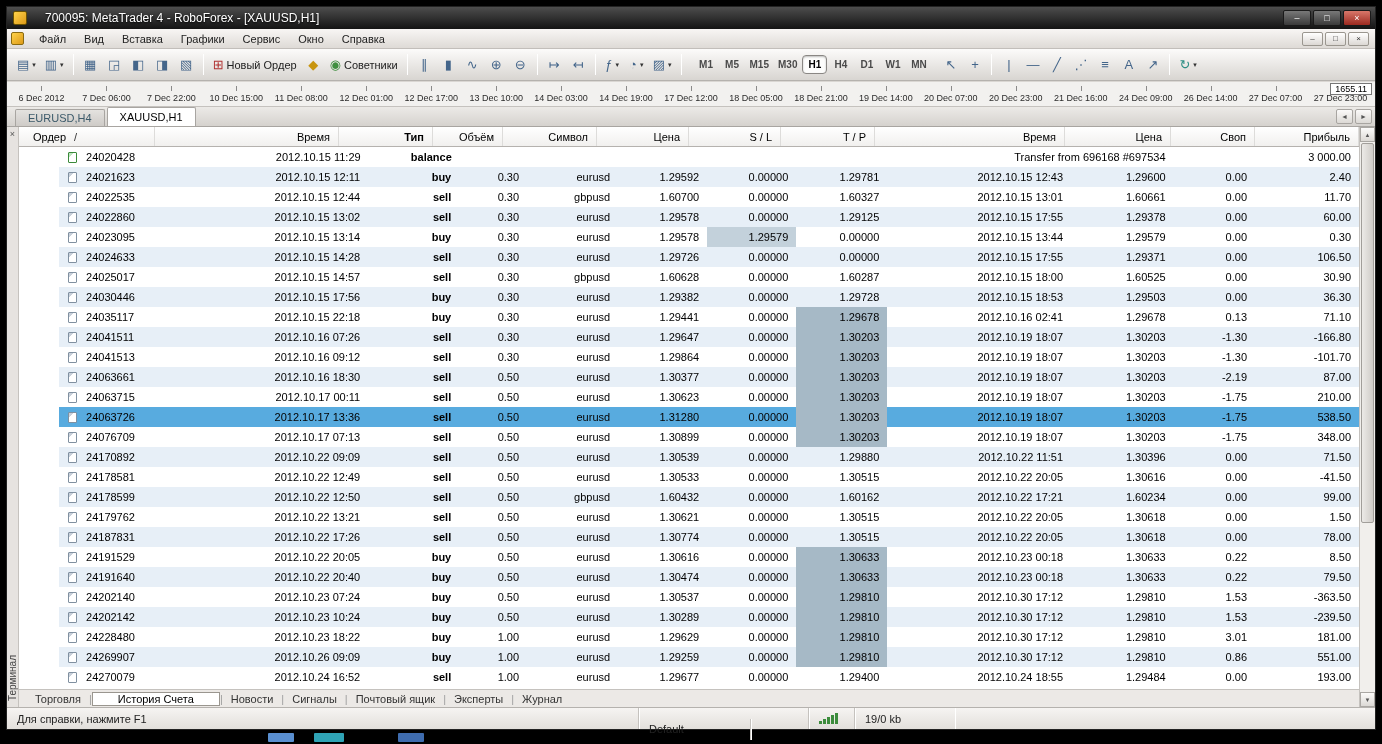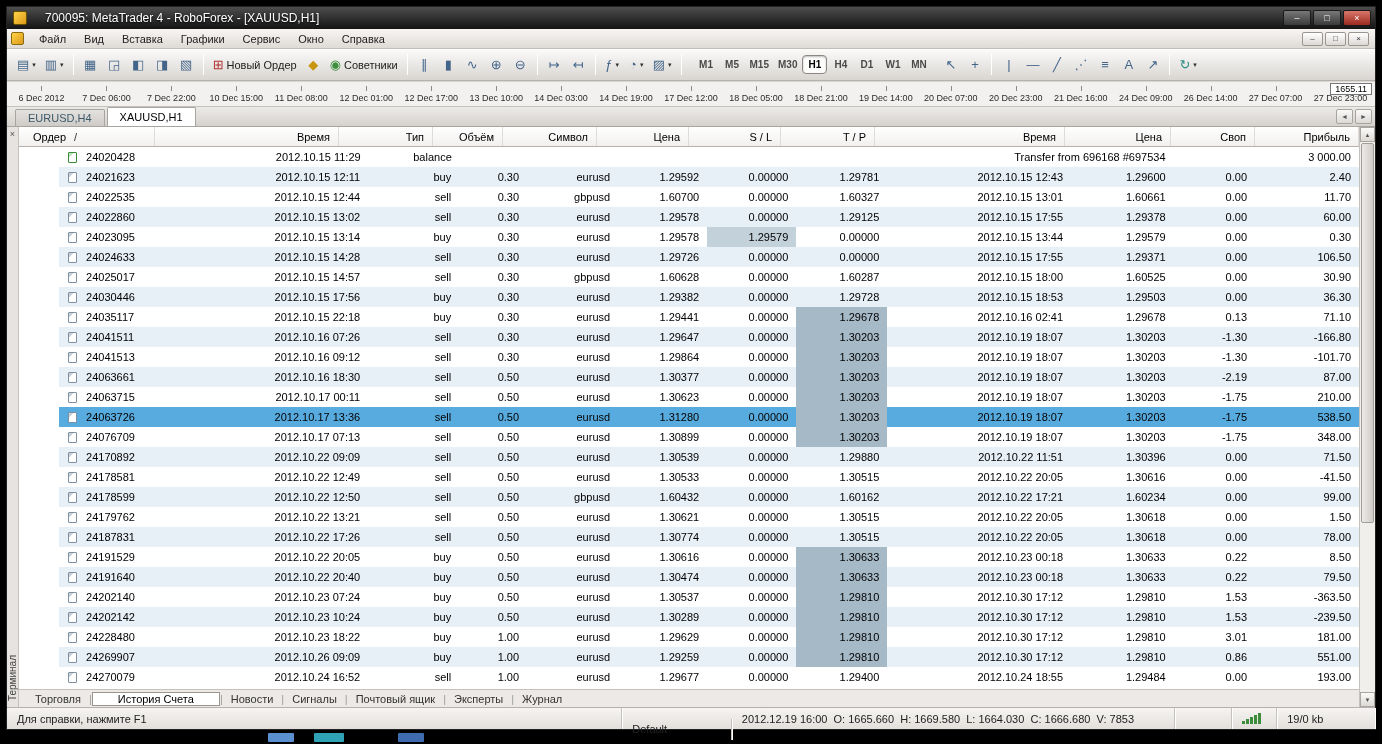--- a/index.html
+++ b/index.html
@@ -66,21 +66,21 @@
   .h-cell.first{width:136px;justify-content:flex-start;padding-left:14px;}
   .sort{margin-left:8px;color:#333;}
   .rows{flex:1;overflow:hidden;background:#fff;}
   .row{height:20px;display:flex;align-items:center;font-size:11px;color:#000;margin-left:40px;}
   .row.stripe{background:#e7eff7;}
   .row.selected{background:#58abdf;}
   .cell{display:flex;align-items:center;justify-content:flex-end;padding-right:8px;height:100%;white-space:nowrap;}
   .c-icon{width:28px;justify-content:center;padding-right:0;}
   .c-order{width:108px;justify-content:flex-start;padding-right:0;}
   .c-time1{width:184px;}
-  .c-type{width:94px;}
+  .c-type{width:94px;font-weight:bold;}
   .c-vol{width:70px;}
   .c-sym{width:94px;}
   .c-price1{width:92px;}
   .c-sl{width:92px;}
   .c-tp{width:94px;}
   .c-time2{width:190px;}
   .c-price2{width:106px;}
   .c-swap{width:84px;}
   .c-profit{flex:1;min-width:104px;}
   .c-comment{width:738px;}
@@ -818,21 +818,20 @@
       <div class="t-scroll" data-name="scrollbar">
         <span class="sc-btn sc-up" data-name="scroll-up-button">▲</span>
         <span class="sc-thumb" data-name="scroll-thumb"></span>
         <span class="sc-btn sc-down" data-name="scroll-down-button">▼</span>
       </div>
     </div>
 
     <div class="statusbar" data-name="status-bar">
       <span class="sb-seg sb-help" data-name="status-help">Для справки, нажмите F1</span>
       <span class="sb-seg sb-profile" data-name="status-profile">Default</span>
-      <span class="sb-seg sb-quote" data-name="status-quote">2012.12.19 16:00  O: 1665.660  H: 1669.580  L: 1664.030  C: 1666.680  V: 7853</span>
       <span class="sb-seg sb-spacer" data-name="status-spacer"></span>
       <span class="sb-seg sb-bars" data-name="connection-bars-icon"><i></i><i></i><i></i><i></i><i></i></span>
       <span class="sb-seg sb-traffic" data-name="status-traffic">19/0 kb</span>
     </div>
 
   </div>
 
   <div class="taskbar" data-name="taskbar-strip">
     <span class="tk tk1" data-name="taskbar-item"></span>
     <span class="tk tk2" data-name="taskbar-item"></span>

